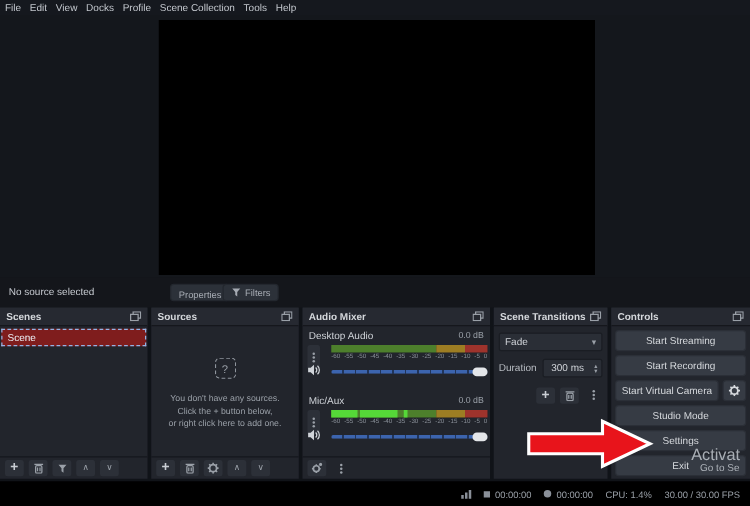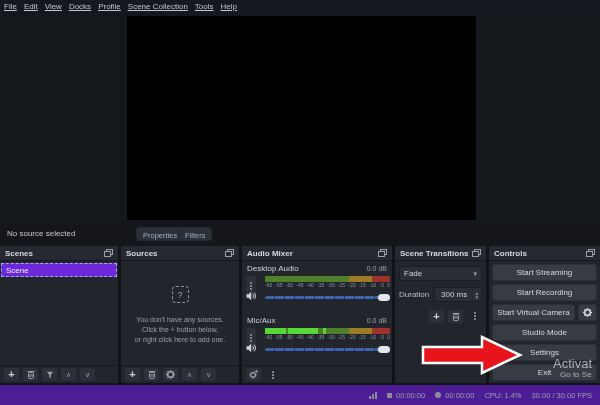--- a/index.html
+++ b/index.html
@@ -9,21 +9,21 @@
     background:#101318;
     font-family:"Liberation Sans", sans-serif;
     color:#cfd3d8; -webkit-font-smoothing:antialiased;
   }
   
   .menubar {
     position:absolute; left:0; top:0; width:600px; height:12px;
     background:#15181e; display:flex; align-items:center; gap:7px;
     padding-left:4px; font-size:8px; color:#c3c7cd;
   }
-  .menubar span { cursor:default; white-space:nowrap;text-decoration:underline; }
+  .menubar span { cursor:default; white-space:nowrap; }
   
   .preview {
     position:absolute; left:0; top:12px; width:600px; height:210px;
     background:#14171c;
   }
   .canvas {
     position:absolute; left:127px; top:4px; width:349px; height:204px;
     background:#000;
   }
   
@@ -32,21 +32,21 @@
     background:#14161b;
   }
   .srcbar .status { position:absolute; left:7px; top:7px; font-size:8px; color:#c6cad0; }
   .tbtn {
     position:absolute; top:5px; height:14px; border-radius:3px;
     background:#2c3139; border:1px solid #23272e;
     display:flex; align-items:center; gap:3px; padding:0 6px;
     font-size:7.5px; color:#a6abb3;
   }
   .tbtn.properties { left:136px;flex-direction:column; }
-  .tbtn.filters { left:178px;flex-direction:column; }
+  .tbtn.filters { left:178px; }
   
   .panel {
     position:absolute; top:246px; height:137px;
     background:#22252c; overflow:hidden;
   }
   .panel-header {
     position:absolute; left:0; top:0; right:0; height:15px;
     background:#262931; border-bottom:1px solid #15171c;
     display:flex; align-items:center; justify-content:space-between;
     padding:0 5px; font-size:8px; font-weight:bold; color:#d4d7db;
@@ -66,21 +66,21 @@
     width:15px; height:13px; border-radius:2px; background:#2c3038;
     display:flex; align-items:center; justify-content:center;
     color:#9aa0a8; font-size:9px; line-height:1;
   }
   .icon-btn.plain { background:transparent; }
   .plus-glyph { font-size:11px; font-weight:bold; color:#c9cdd3; }
   .chev { font-size:7px; color:#9aa0a8; }
   
   .scene-item {
     position:absolute; left:1px; right:1px; top:17px; height:14px;
-    background:#6d28d9; border:1px dashed #93b3e4;
+    background:#7f1d1d; border:1px dashed #93b3e4;
     font-size:8px; color:#eef2f8; display:flex; align-items:center; padding-left:4px;
   }
   
   .src-empty {
     position:absolute; left:0; right:0; top:40px; text-align:center;
   }
   .qbox {
     width:17px; height:17px; margin:0 auto 12px auto;
     border:1px dashed #8f959d; border-radius:4px;
     font-size:9px; color:#9aa0a8; display:flex; align-items:center; justify-content:center;
@@ -139,21 +139,21 @@
   }
   .ctl-btn.narrow { width:83px; }
   .vcam-gear {
     position:absolute; left:89px; width:19px; height:17px;
     background:#363b44; border-radius:3px; border:1px solid #2b2f37;
     display:flex; align-items:center; justify-content:center;
   }
   
   .statusbar {
     position:absolute; left:0; top:385px; width:600px; height:20px;
-    background:#4c1d95; display:flex; align-items:center; justify-content:flex-end;
+    background:#000000; display:flex; align-items:center; justify-content:flex-end;
     gap:10px; padding-right:8px; font-size:7.5px; color:#9aa0a8;
   }
   .sig { display:flex; align-items:flex-end; gap:1px; }
   .sig i { display:block; width:2px; background:#8a9099; }
   .timer { display:flex; align-items:center; gap:4px; }
   .sq { width:5px; height:5px; background:#8a9099; }
   .ci { width:6px; height:6px; border-radius:3px; background:#8a9099; }
   
   .arrow-overlay { position:absolute; left:420px; top:334px; z-index:30; }
   .watermark {

